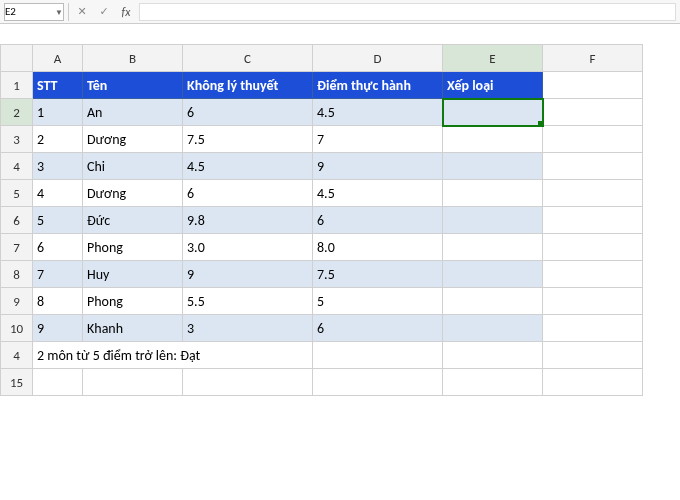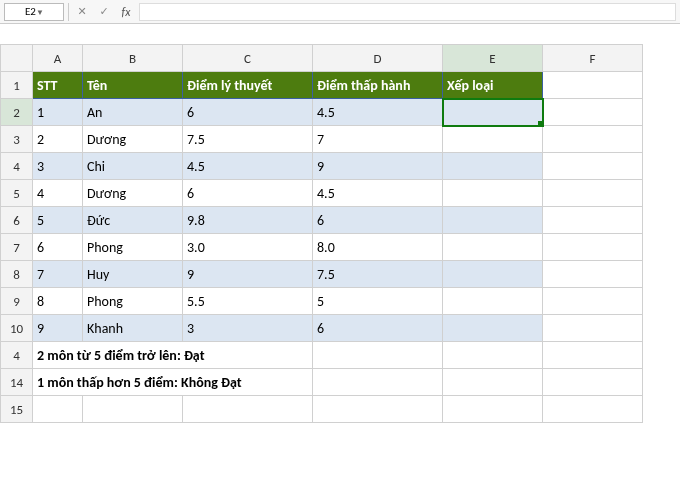--- a/index.html
+++ b/index.html
@@ -21,21 +21,21 @@
     background: #f7f7f7;
     padding: 0 4px;
     gap: 4px;
   }
   .name-box {
     width: 60px;
     height: 18px;
     background: #fff;
     border: 1px solid #bbb;
     font-size: 11px;
-    padding: 0 20px;
+    padding: 0 0;
     display: flex;
     align-items: center;
     justify-content: space-between;
   }
   .name-box .dd { font-size: 8px; color: #666; }
   .fb-sep { width: 1px; height: 18px; background: #ccc; }
   .fb-btn {
     width: 18px;
     height: 18px;
     display: flex;
@@ -83,29 +83,29 @@
     font-size: 13px;
     color: #333;
   }
   .col-A { width: 50px; }
   .col-B { width: 100px; }
   .col-C { width: 130px; }
   .col-D { width: 130px; }
   .col-E { width: 100px; }
   .col-F { width: 100px; }
   .hdr-row td {
-    background: #4d7c0f;
+    background: #1d4ed8;
     color: #fff;
     font-weight: bold;
     border-color: #3a5fa0;
   }
   .band-even td { background: #dce6f2; }
   .band-odd  td { background: #ffffff; }
   .num { text-align: right; }
-  .bold { font-weight: bold; }
+  .bold { font-weight: normal; }
   .selected-cell {
     position: relative;
     outline: 2px solid #0f7b0f;
     outline-offset: -1px;
     background: #eef2fa;
   }
   .selected-cell::after {
     content: "";
     position: absolute;
     right: -2px;
@@ -154,22 +154,22 @@
       <th class="col-selected-hdr">E</th>
       <th>F</th>
     </tr>
   </thead>
   <tbody>
 
     <tr class="hdr-row">
       <th class="rowhdr">1</th>
       <td>STT</td>
       <td>Tên</td>
-      <td>Điểm lý thuyết</td>
-      <td>Điểm thấp hành</td>
+      <td>Không lý thuyết</td>
+      <td>Điểm thực hành</td>
       <td>Xếp loại</td>
       <td style="background:#fff;color:#000;border-color:#d0d0d0;"></td>
     </tr>
 
     <tr class="band-even">
       <th class="rowhdr row-selected-hdr">2</th>
       <td class="num">1</td>
       <td>An</td>
       <td class="num">6</td>
       <td class="num">4.5</td>
@@ -260,27 +260,20 @@
 
 
     <tr>
       <th class="rowhdr">4</th>
       <td colspan="3" class="bold">2 môn từ 5 điểm trở lên: Đạt</td>
       <td></td>
       <td></td>
       <td></td>
     </tr>
 
-    <tr>
-      <th class="rowhdr">14</th>
-      <td colspan="3" class="bold">1 môn thấp hơn 5 điểm: Không Đạt</td>
-      <td></td>
-      <td></td>
-      <td></td>
-    </tr>
 
     <tr>
       <th class="rowhdr">15</th>
       <td></td>
         <td></td>
       <td></td>
         <td></td>
       <td></td>
         <td></td>
     </tr>

